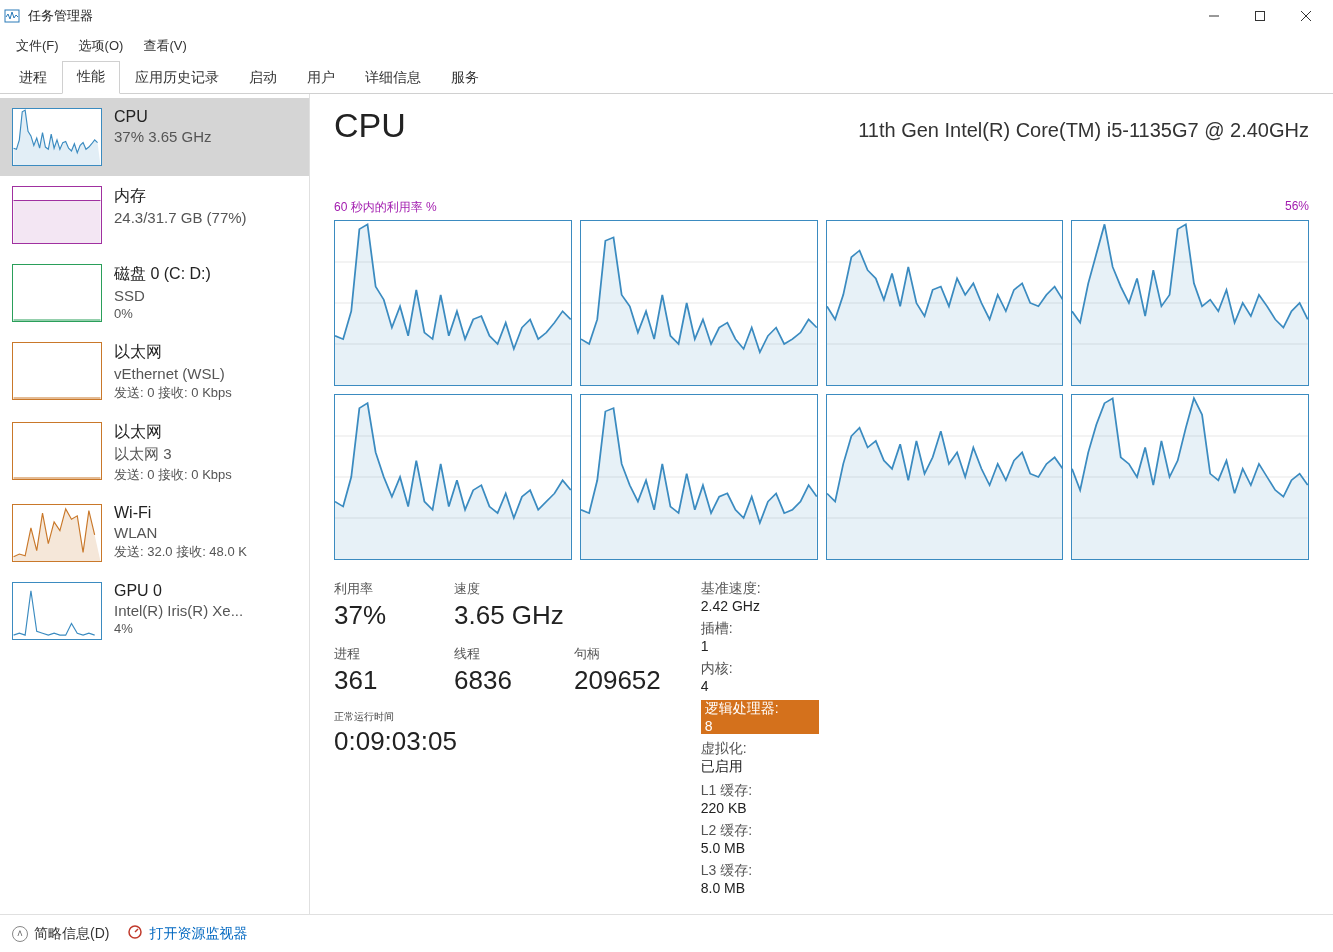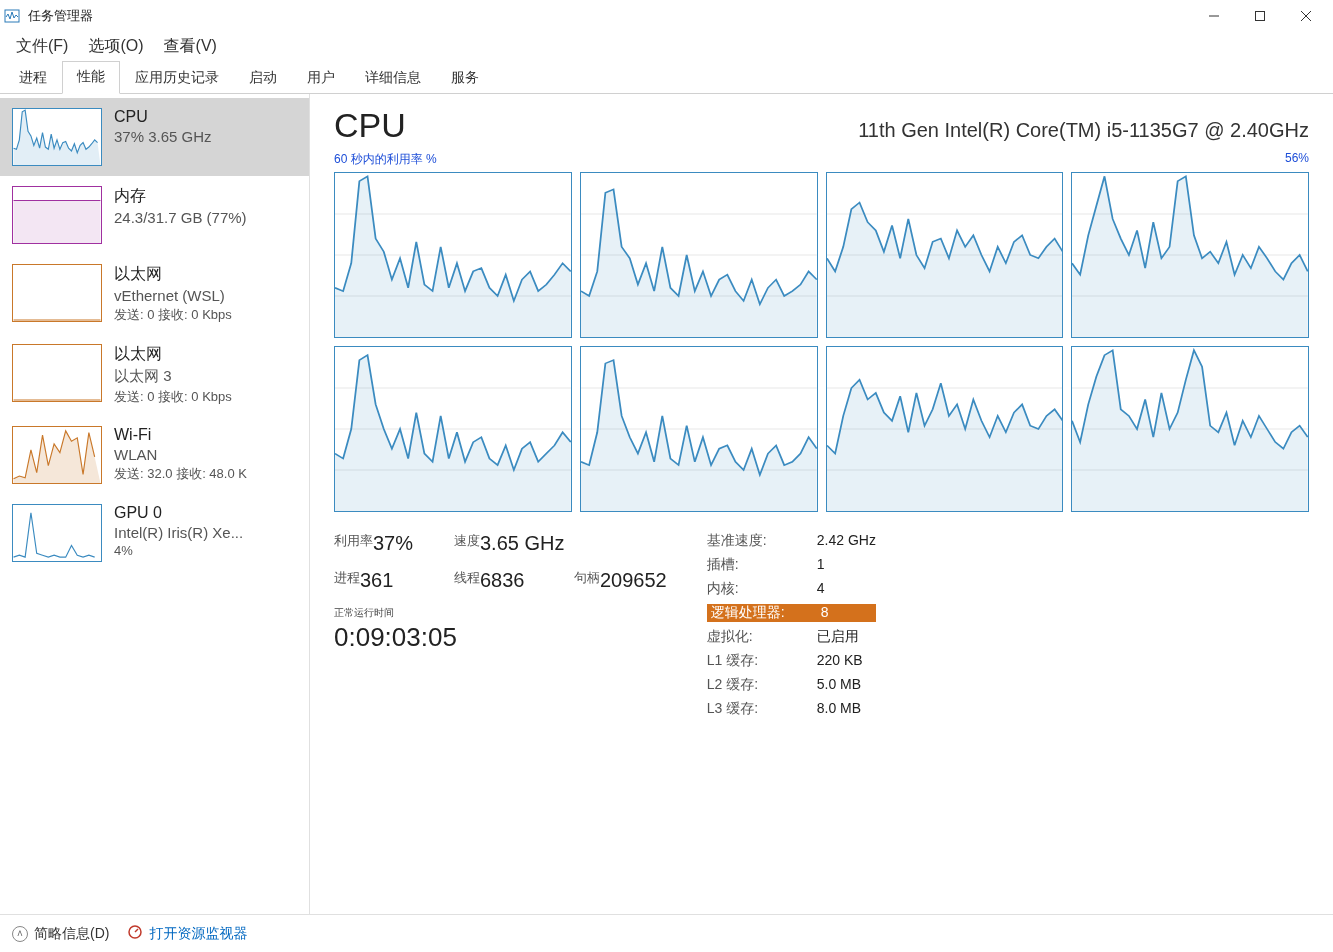--- a/index.html
+++ b/index.html
@@ -31,21 +31,21 @@
 .win-btn {
   width: 46px; height: 32px;
   display: flex; align-items: center; justify-content: center;
   color: #555;
 }
 .menubar {
   height: 28px;
   display: flex;
   align-items: center;
   padding: 0 6px;
-  font-size: 16px;
+  font-size: 13px;
 }
 .menubar .menu-item { padding: 4px 10px; color: #333; cursor: default; }
 .tabbar {
   height: 34px;
   display: flex;
   align-items: flex-end;
   padding: 0 4px;
   border-bottom: 1px solid #d0d0d0;
   font-size: 14px;
 }
@@ -106,21 +106,21 @@
 .content-header {
   display: flex;
   align-items: baseline;
   justify-content: space-between;
   margin-bottom: 6px;
 }
 .content-header h1 { font-size: 34px; font-weight: 400; color: #222; }
 .cpu-model { font-size: 20px; color: #333; }
 .chart-labels {
   display: flex; justify-content: space-between;
-  font-size: 12px; color: #1d4ed8; margin-bottom: 4px;
+  font-size: 12px; color: #a21caf; margin-bottom: 4px; margin-top: 48px;
 }
 .chart-grid {
   display: grid;
   grid-template-columns: repeat(4, 1fr);
   grid-template-rows: repeat(2, 1fr);
   gap: 8px;
   height: 340px;
 }
 .core-chart {
   border: 1px solid #3b8bc0;
@@ -130,28 +130,28 @@
 }
 .core-chart svg { width: 100%; height: 100%; display: block; }
 
 .stats {
   display: flex;
   margin-top: 20px;
   gap: 40px;
 }
 .stats-left { display: flex; flex-direction: column; gap: 14px; }
 .stat-row { display: flex; gap: 40px; }
-.stat-block { display: flex; flex-direction: row; min-width: 80px; }
+.stat-block { display: flex; flex-direction: column; min-width: 80px; }
 .stat-label { font-size: 13px; color: #555; margin-bottom: 2px; }
-.stat-value { font-size: 20px; color: #222; }
+.stat-value { font-size: 26px; color: #222; }
 .stat-small-label { font-size: 10px; color: #444; }
 .stat-small-value { font-size: 26px; color: #222; margin-top: 2px; }
 
 .stats-right { display: flex; flex-direction: column; gap: 6px; font-size: 14px; }
-.detail-row { display: flex; }
+.detail-row { display: flex; flex-direction: column; }
 .detail-label { width: 110px; color: #555; }
 .detail-value { color: #222; }
 .highlight { background: #d4711c; color: #fff; padding: 0 4px; }
 .highlight .detail-label { color: #fff; }
 .highlight .detail-value { color: #fff; }
 
 .footer {
   height: 38px;
   border-top: 1px solid #e0e0e0;
   display: flex;
@@ -231,20 +231,32 @@
       <div class="side-item">
         <div class="thumb" style="border-color: rgb(160, 48, 160);">
           <svg viewBox="0 0 90 58">
             <rect x="0" y="14" width="90" height="44" fill="#a030a0" opacity="0.12"></rect>
             <polyline points="0,14 90,14" fill="none" stroke="#a030a0" stroke-width="1.2"></polyline>
           </svg>
         </div>
         <div class="side-text">
           <div class="side-title">内存</div>
           <div class="side-sub">24.3/31.7 GB (77%)</div>
+        </div>
+      </div>
+      <div class="side-item">
+        <div class="thumb" style="border-color: rgb(42, 159, 90);">
+          <svg viewBox="0 0 90 58">
+            <polyline points="0,57 90,57" fill="none" stroke="#2a9f5a" stroke-width="1.2"></polyline>
+          </svg>
+        </div>
+        <div class="side-text">
+          <div class="side-title">磁盘 0 (C: D:)</div>
+          <div class="side-sub">SSD</div>
+          <div class="side-sub2">0%</div>
         </div>
       </div>
       <div class="side-item">
         <div class="thumb" style="border-color: rgb(201, 120, 42);">
           <svg viewBox="0 0 90 58">
             <polyline points="0,57 90,57" fill="none" stroke="#c9782a" stroke-width="1.2"></polyline>
           </svg>
         </div>
         <div class="side-text">
           <div class="side-title">以太网</div>

